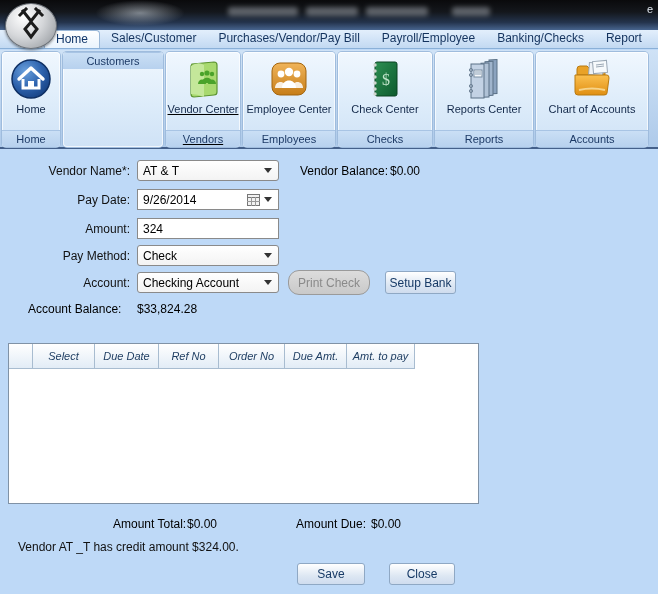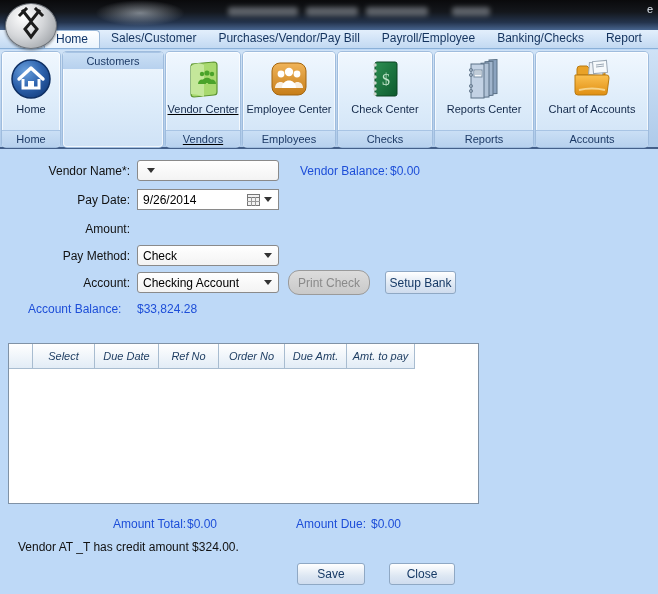--- a/index.html
+++ b/index.html
@@ -39,21 +39,21 @@
   .grp-btn { flex:1; display:flex; flex-direction:column; align-items:center;
     padding-top:3px; cursor:pointer; }
   .grp-icon { height:47px; display:flex; align-items:center; justify-content:center; }
   .grp-label { font-size:11px; color:#13294a; margin-top:1px; white-space:nowrap; }
   .grp-caption { height:17px; line-height:16px; text-align:center; font-size:11px;
     color:#1d3a66; background:linear-gradient(#cadff5,#b7d1ee); border-top:1px solid #a8c4e4; }
 
   
   .flabel { position:absolute; left:10px; width:120px; text-align:right;
     font-size:12px; color:#111; }
-  .ftext  { position:absolute; font-size:12px; color:#1d4ed8; }
+  .ftext  { position:absolute; font-size:12px; color:#000000; }
 
   .combo { position:absolute; height:21px; background:linear-gradient(#ffffff,#f3f3f3);
     border:1px solid #8a8a8a; border-radius:3px; display:flex; align-items:center;
     font-size:12px; color:#000; padding-left:5px; cursor:pointer; }
   .combo .cval { flex:1; white-space:nowrap; overflow:hidden; }
   .arrow-down { width:0; height:0; border-left:4px solid transparent;
     border-right:4px solid transparent; border-top:5px solid #333; margin:0 6px 0 4px; }
 
   .txtinput { position:absolute; height:21px; border:1px solid #8a8a8a; background:#fff;
     font-size:12px; color:#000; padding-left:5px; font-family:"Liberation Sans",sans-serif; }
@@ -268,20 +268,21 @@
         </div>
         <div class="grp-label">Chart of Accounts</div>
       </div>
       <div class="grp-caption">Accounts</div>
     </div>
 
   </div>
 
   <div class="flabel" style="top:164px;">Vendor Name*:</div>
   <div class="combo" style="left:137px; top:160px; width:142px;">
+    <span class="cval">AT &amp; T</span>
     <span class="arrow-down"></span>
   </div>
   <div class="ftext" style="left:300px; top:164px;">Vendor Balance:</div>
   <div class="ftext" style="left:390px; top:164px;">$0.00</div>
 
   <div class="flabel" style="top:193px;">Pay Date:</div>
   <div class="datefield" style="left:137px; top:189px; width:142px;">
     <span class="cval">9/26/2014</span>
     <span style="display:flex;align-items:center;">
       <svg width="13" height="12" viewBox="0 0 13 12">
@@ -289,20 +290,21 @@
         <line x1="0" y1="3.5" x2="13" y2="3.5" stroke="#777"></line>
         <line x1="4.5" y1="3" x2="4.5" y2="12" stroke="#999"></line>
         <line x1="8.5" y1="3" x2="8.5" y2="12" stroke="#999"></line>
         <line x1="0" y1="7.5" x2="13" y2="7.5" stroke="#999"></line>
       </svg>
     </span>
     <span class="arrow-down"></span>
   </div>
 
   <div class="flabel" style="top:222px;">Amount:</div>
+  <input class="txtinput" style="left: 137px; top: 218px; width: 142px;" value="324">
 
   <div class="flabel" style="top:249px;">Pay Method:</div>
   <div class="combo" style="left:137px; top:245px; width:142px;">
     <span class="cval">Check</span>
     <span class="arrow-down"></span>
   </div>
 
   <div class="flabel" style="top:276px;">Account:</div>
   <div class="combo" style="left:137px; top:272px; width:142px;">
     <span class="cval">Checking Account</span>

